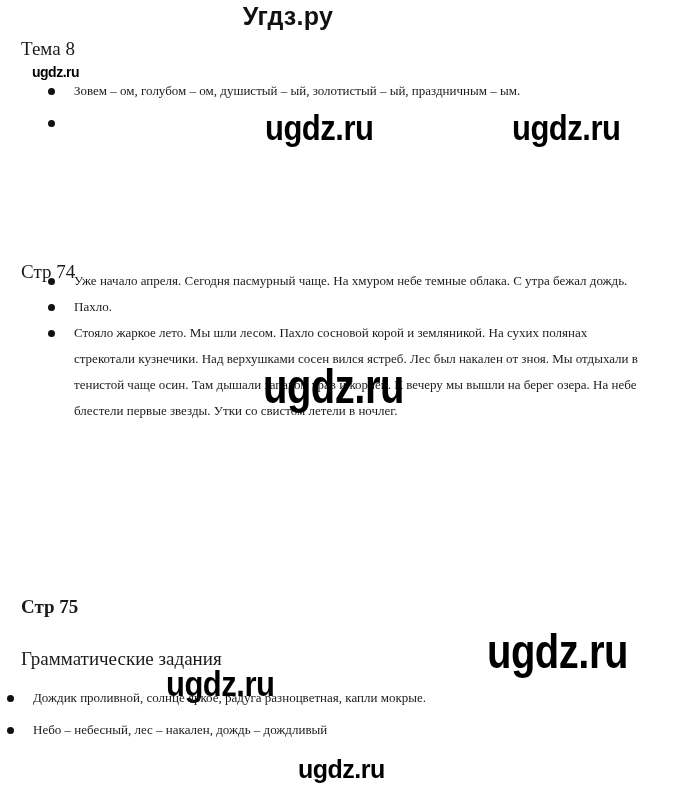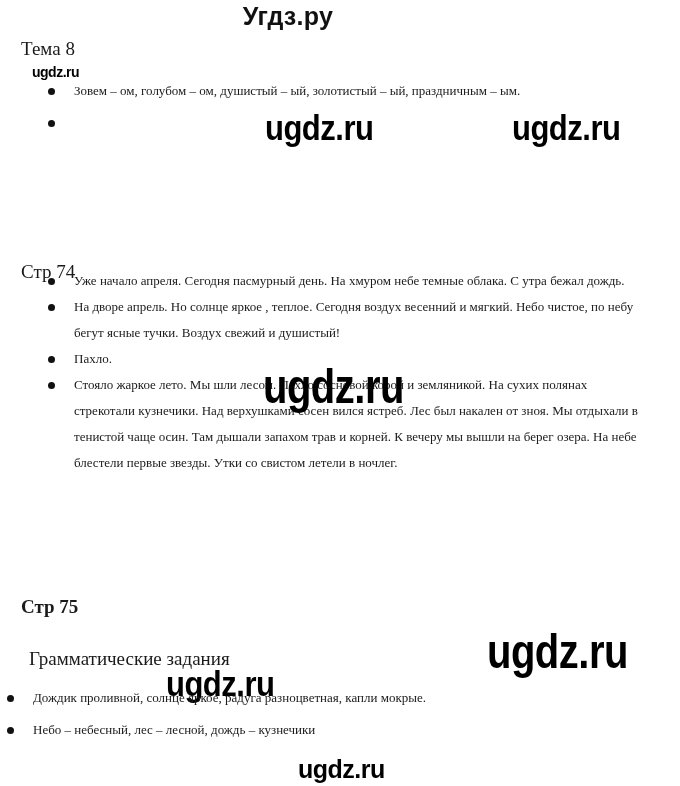--- a/index.html
+++ b/index.html
@@ -88,48 +88,44 @@
 </ul>
 
 <div class="wm wm-mid" style="left:265px; top:108px;">ugdz.ru</div>
 <div class="wm wm-mid" style="left:512px; top:108px;">ugdz.ru</div>
 
 <div class="heading" style="top:229px;margin-top:32px;">Стр 74</div>
 
 <ul class="list" style="left:48px; top:268px; width:600px;">
   <li>
     <span class="bullet"></span>
-    <span>Уже начало апреля. Сегодня пасмурный день. На хмуром небе темные облака. С утра бежал дождь.</span>
-  </li>
-  <li>
-    <span class="bullet"></span>
-    <span>На дворе апрель. Но солнце яркое , теплое. Сегодня воздух весенний и мягкий. Небо чистое, по небу бегут ясные тучки. Воздух свежий и душистый!</span>
+    <span>Уже начало апреля. Сегодня пасмурный чаще. На хмуром небе темные облака. С утра бежал дождь.</span>
   </li>
   <li>
     <span class="bullet"></span>
     <span>Пахло.</span>
   </li>
   <li>
     <span class="bullet"></span>
     <span>Стояло жаркое лето. Мы шли лесом. Пахло сосновой корой и земляникой. На сухих полянах стрекотали кузнечики. Над верхушками сосен вился ястреб. Лес был накален от зноя. Мы отдыхали в тенистой чаще осин. Там дышали запахом трав и корней. К вечеру мы вышли на берег озера. На небе блестели первые звезды. Утки со свистом летели в ночлег.</span>
   </li>
 </ul>
 
 <div class="wm wm-big" style="left:263px; top:360px;">ugdz.ru</div>
 
 <div class="heading" style="top:596px;font-weight:bold;">Стр 75</div>
-<div class="heading" style="top:648px;margin-left:8px;">Грамматические задания</div>
+<div class="heading" style="top:648px;">Грамматические задания</div>
 
 <div class="wm wm-big" style="left:487px; top:625px;">ugdz.ru</div>
 <div class="wm wm-mid" style="left:166px; top:664px;">ugdz.ru</div>
 
 <ul class="list" style="left:7px; top:685px; width:650px;">
   <li style="padding-bottom:6px;">
     <span class="bullet"></span>
     <span>Дождик проливной, солнце яркое, радуга разноцветная, капли мокрые.</span>
   </li>
   <li>
     <span class="bullet"></span>
-    <span>Небо – небесный, лес – лесной, дождь – кузнечики</span>
+    <span>Небо – небесный, лес – накален, дождь – дождливый</span>
   </li>
 </ul>
 
 <div class="wm wm-foot" style="left:298px; top:755px;">ugdz.ru</div>
 
 </body></html>

